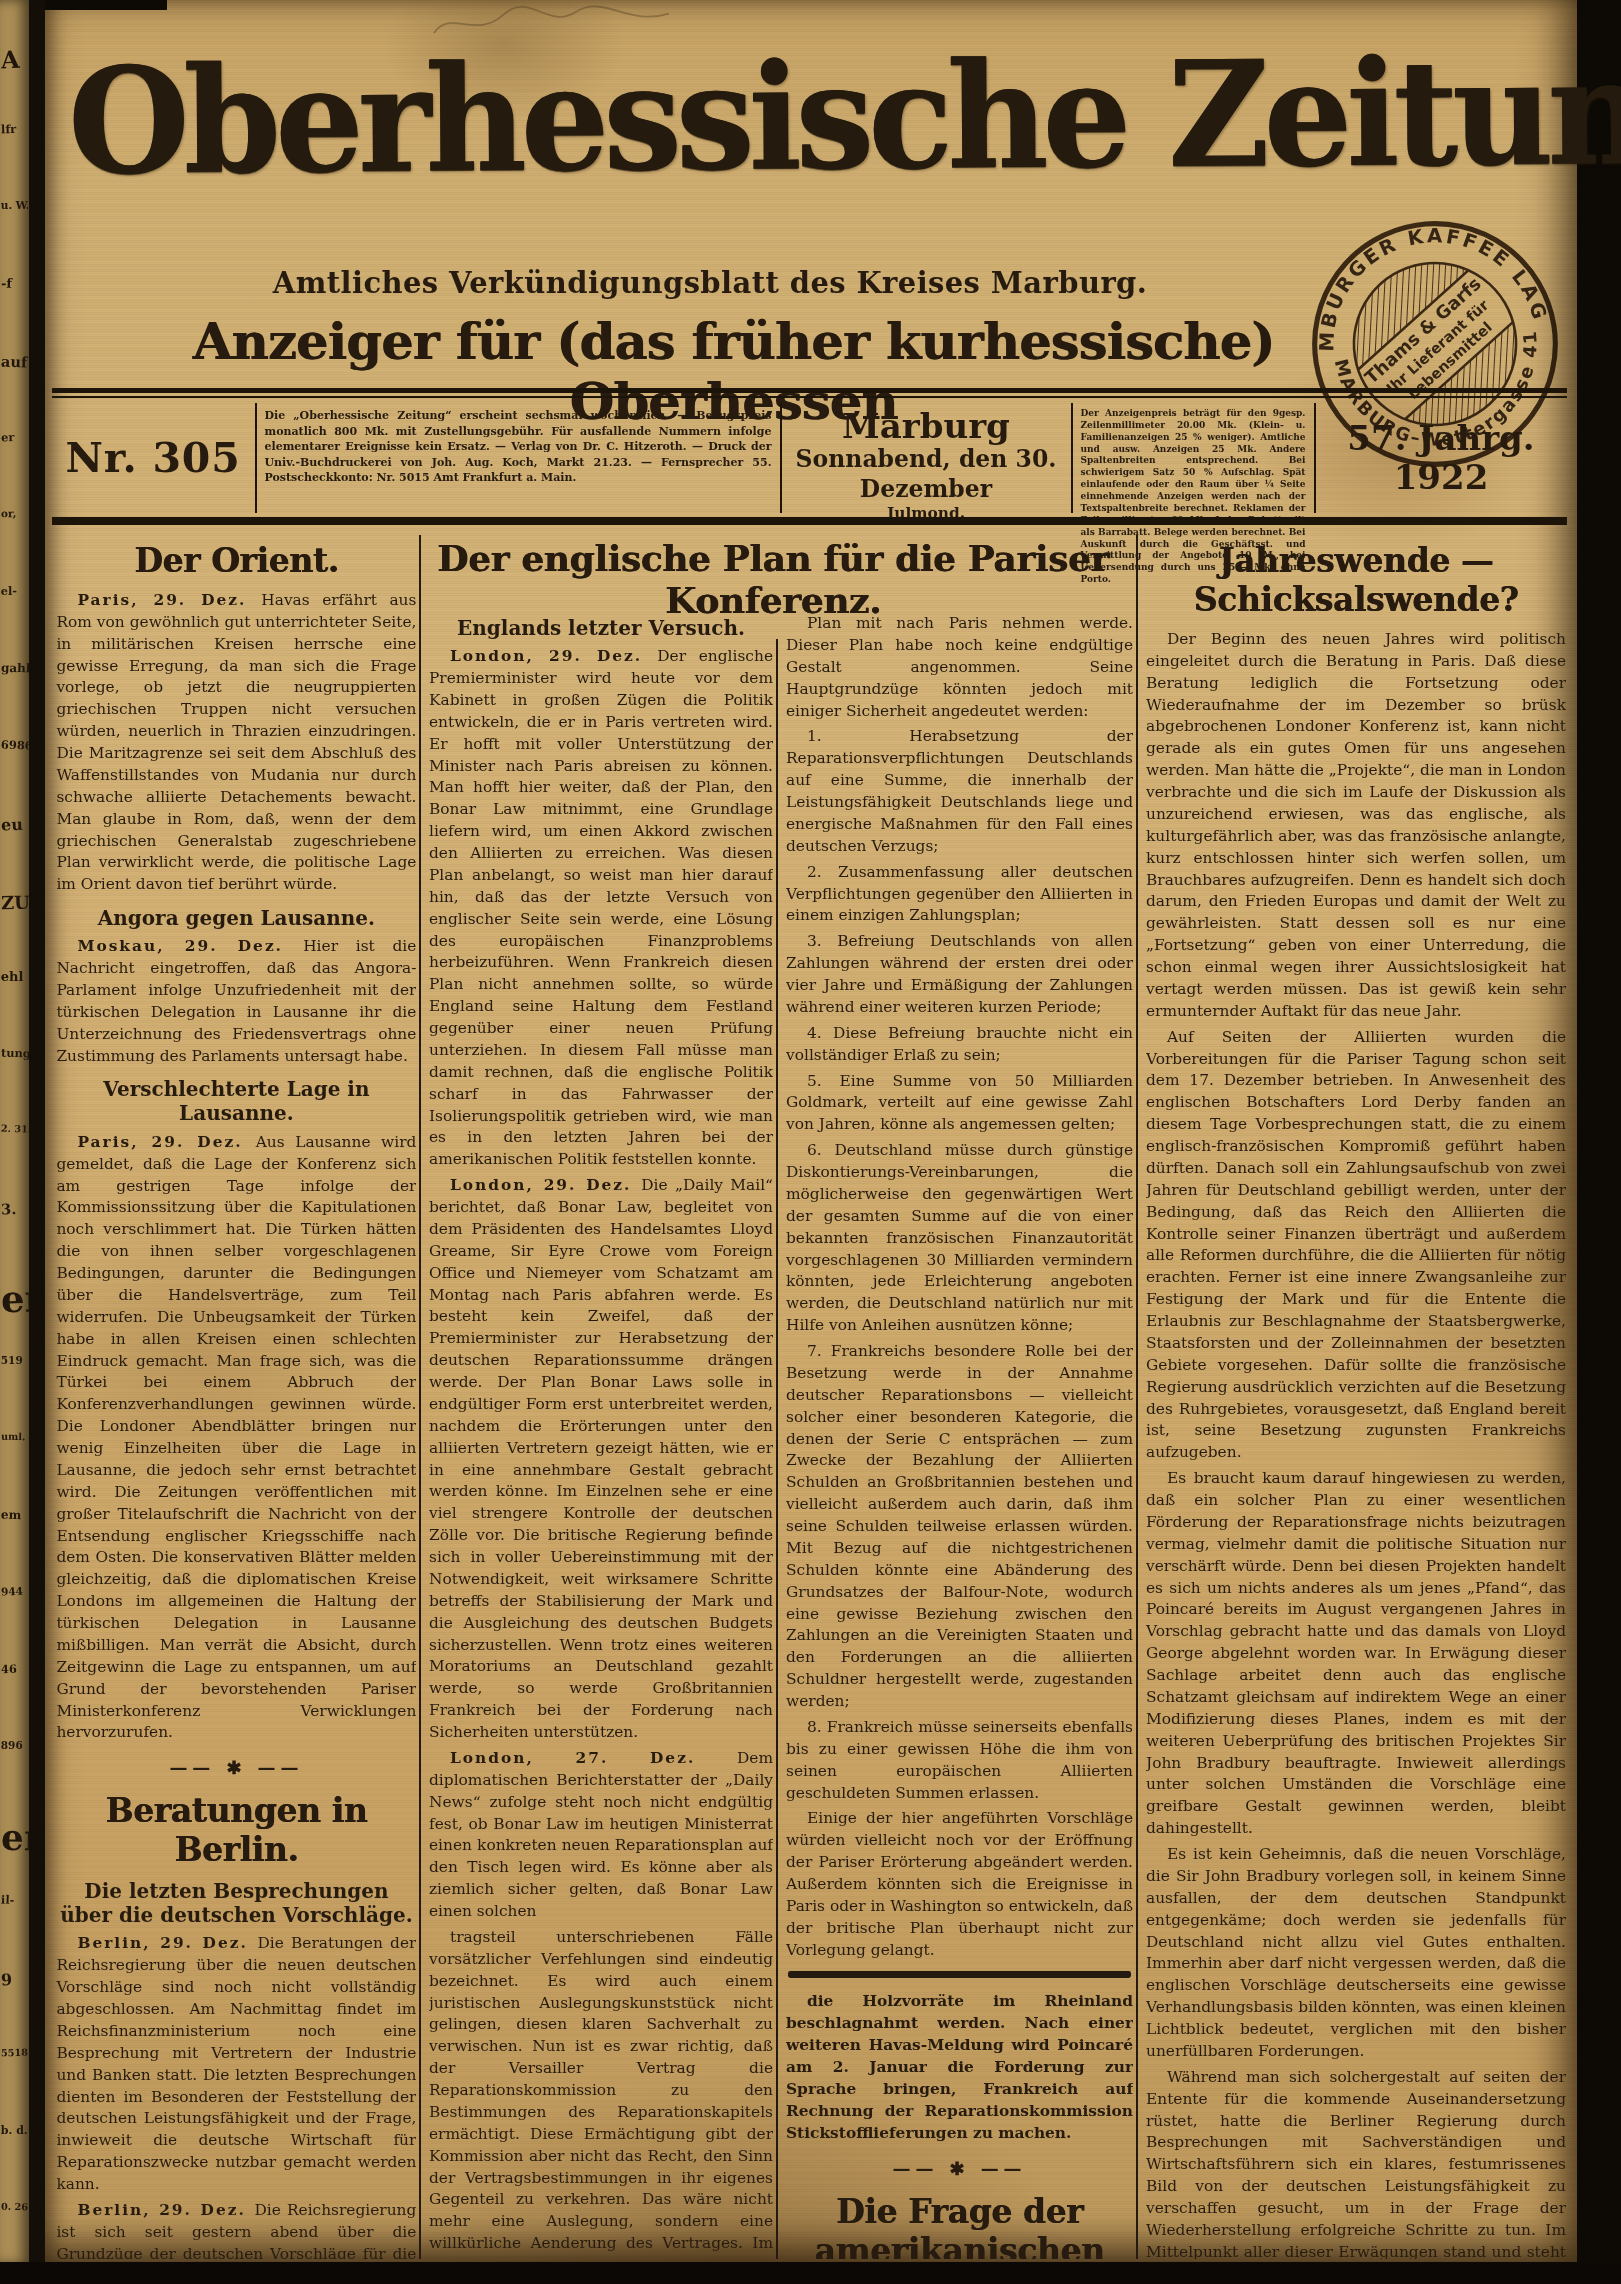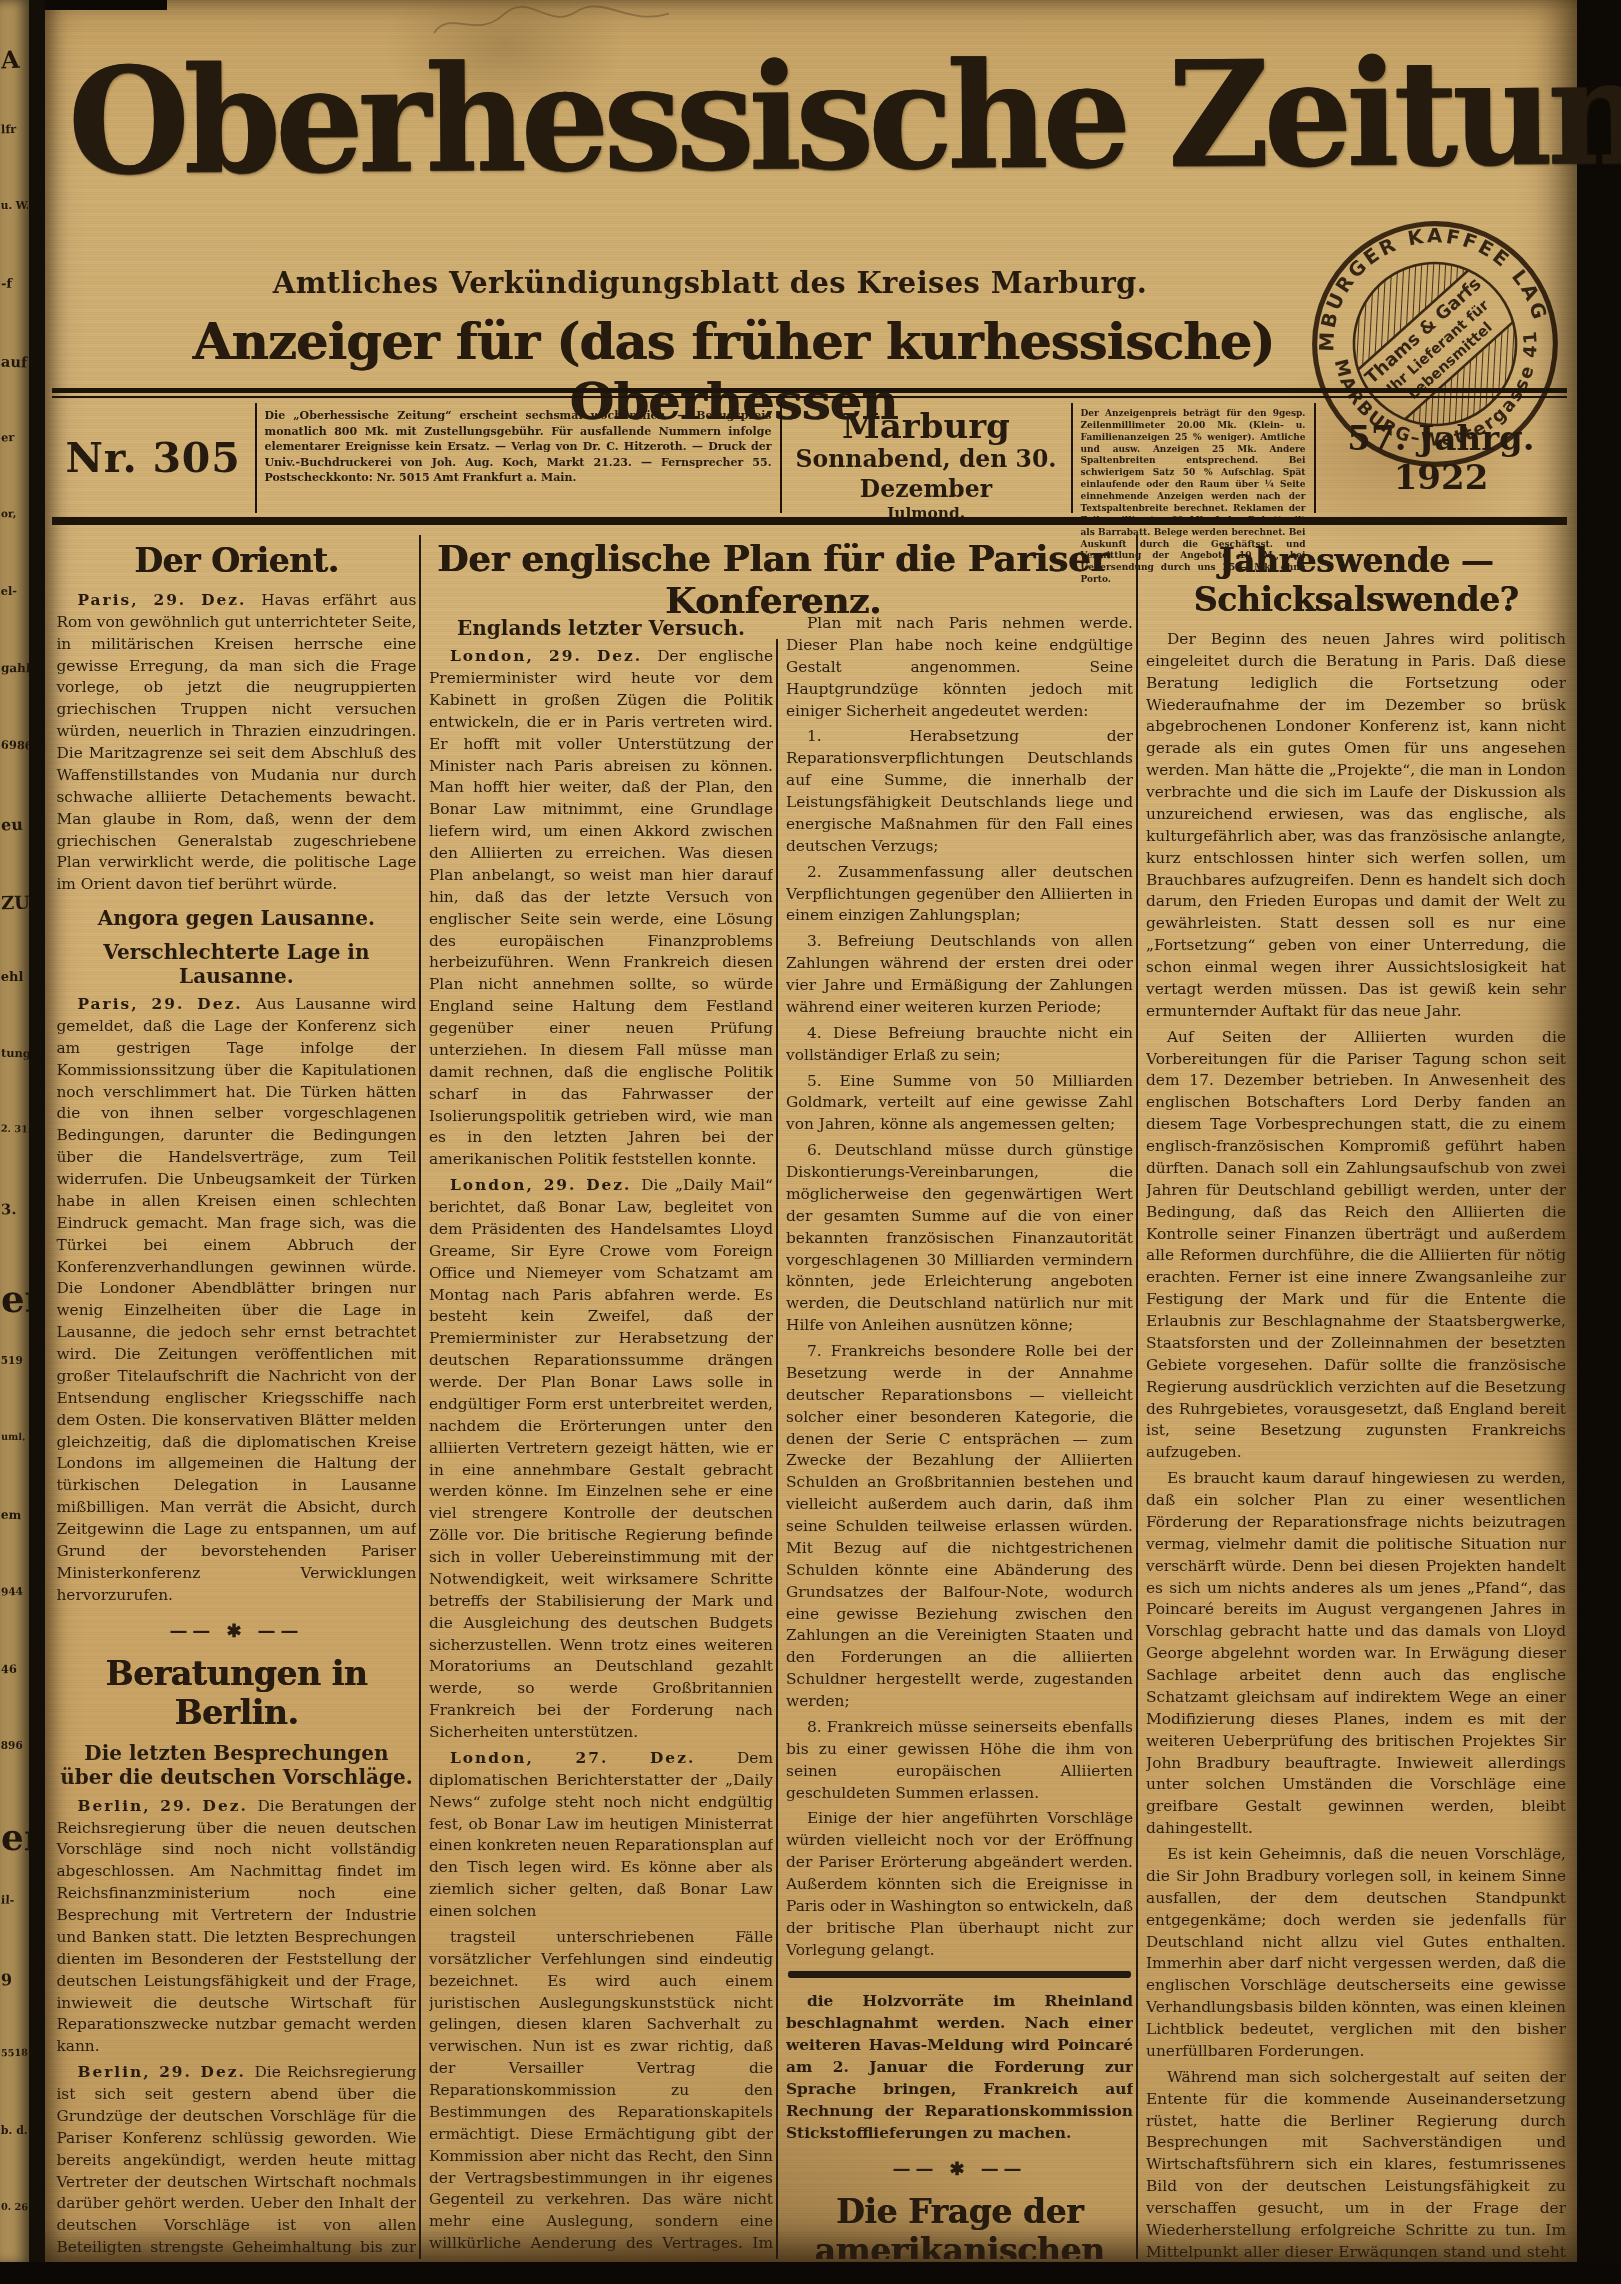--- a/index.html
+++ b/index.html
@@ -189,20 +189,21 @@
   <div class="center-headline">Der englische Plan für die Pariser Konferenz.</div>
 
   <div class="vrule" id="vr1"></div>
   <div class="vrule" id="vr2"></div>
   <div class="vrule" id="vr3"></div>
 
   <div class="newscol" id="col1">
       <div class="art-headline">Der Orient.</div>
       <p class="art-para"><span class="lead">Paris, 29. Dez. </span>Havas erfährt aus Rom von gewöhnlich gut unterrichteter Seite, in militärischen Kreisen herrsche eine gewisse Erregung, da man sich die Frage vorlege, ob jetzt die neugruppierten griechischen Truppen nicht versuchen würden, neuerlich in Thrazien einzudringen. Die Maritzagrenze sei seit dem Abschluß des Waffenstillstandes von Mudania nur durch schwache alliierte Detachements bewacht. Man glaube in Rom, daß, wenn der dem griechischen Generalstab zugeschriebene Plan verwirklicht werde, die politische Lage im Orient davon tief berührt würde.</p>
       <div class="art-subhead">Angora gegen Lausanne.</div>
+      <p class="art-para"><span class="lead">Moskau, 29. Dez. </span>Hier ist die Nachricht eingetroffen, daß das Angora-Parlament infolge Unzufriedenheit mit der türkischen Delegation in Lausanne ihr die Unterzeichnung des Friedensvertrags ohne Zustimmung des Parlaments untersagt habe.</p>
       <div class="art-subhead">Verschlechterte Lage in Lausanne.</div>
       <p class="art-para"><span class="lead">Paris, 29. Dez. </span>Aus Lausanne wird gemeldet, daß die Lage der Konferenz sich am gestrigen Tage infolge der Kommissionssitzung über die Kapitulationen noch verschlimmert hat. Die Türken hätten die von ihnen selber vorgeschlagenen Bedingungen, darunter die Bedingungen über die Handelsverträge, zum Teil widerrufen. Die Unbeugsamkeit der Türken habe in allen Kreisen einen schlechten Eindruck gemacht. Man frage sich, was die Türkei bei einem Abbruch der Konferenzverhandlungen gewinnen würde. Die Londoner Abendblätter bringen nur wenig Einzelheiten über die Lage in Lausanne, die jedoch sehr ernst betrachtet wird. Die Zeitungen veröffentlichen mit großer Titelaufschrift die Nachricht von der Entsendung englischer Kriegsschiffe nach dem Osten. Die konservativen Blätter melden gleichzeitig, daß die diplomatischen Kreise Londons im allgemeinen die Haltung der türkischen Delegation in Lausanne mißbilligen. Man verrät die Absicht, durch Zeitgewinn die Lage zu entspannen, um auf Grund der bevorstehenden Pariser Ministerkonferenz Verwicklungen hervorzurufen.</p>
       <div class="sec-divider">—— ✱ ——</div>
       <div class="art-headline">Beratungen in Berlin.</div>
       <div class="art-subhead">Die letzten Besprechungen über die deutschen Vorschläge.</div>
       <p class="art-para"><span class="lead">Berlin, 29. Dez. </span>Die Beratungen der Reichsregierung über die neuen deutschen Vorschläge sind noch nicht vollständig abgeschlossen. Am Nachmittag findet im Reichsfinanzministerium noch eine Besprechung mit Vertretern der Industrie und Banken statt. Die letzten Besprechungen dienten im Besonderen der Feststellung der deutschen Leistungsfähigkeit und der Frage, inwieweit die deutsche Wirtschaft für Reparationszwecke nutzbar gemacht werden kann.</p>
       <p class="art-para"><span class="lead">Berlin, 29. Dez. </span>Die Reichsregierung ist sich seit gestern abend über die Grundzüge der deutschen Vorschläge für die Pariser Konferenz schlüssig geworden. Wie bereits angekündigt, werden heute mittag Vertreter der deutschen Wirtschaft nochmals darüber gehört werden. Ueber den Inhalt der deutschen Vorschläge ist von allen Beteiligten strengste Geheimhaltung bis zur Pariser Konferenz gefordert und zugesagt worden.</p>
     </div>
   <div class="newscol" id="col2">
       <div class="art-subhead">Englands letzter Versuch.</div>

